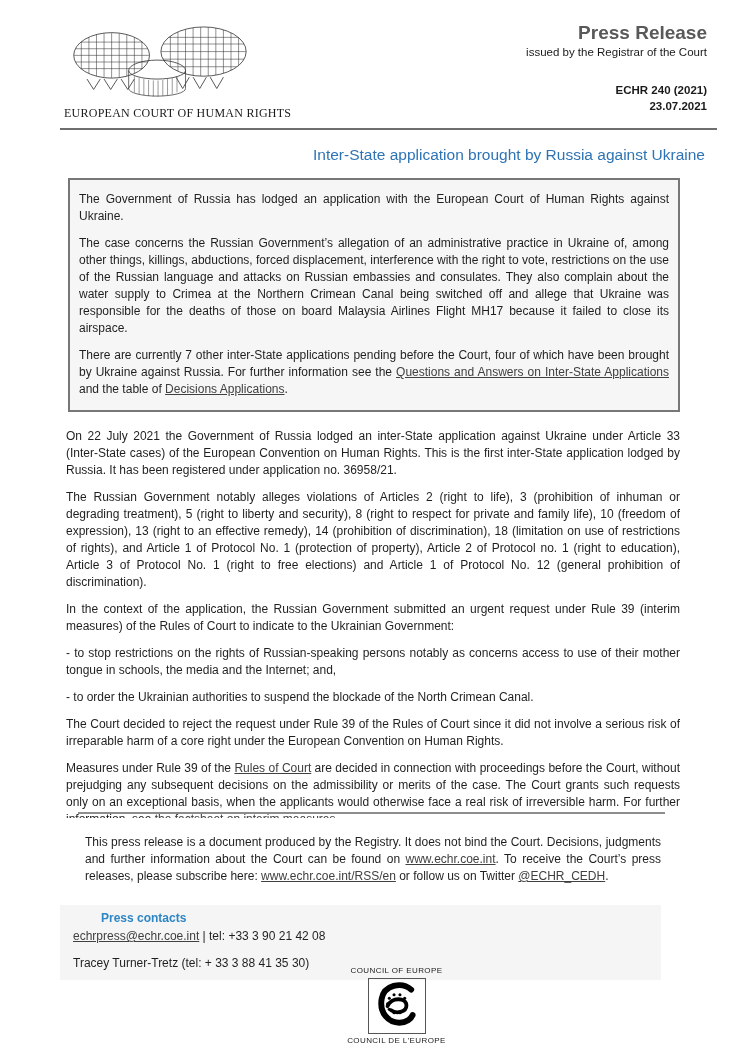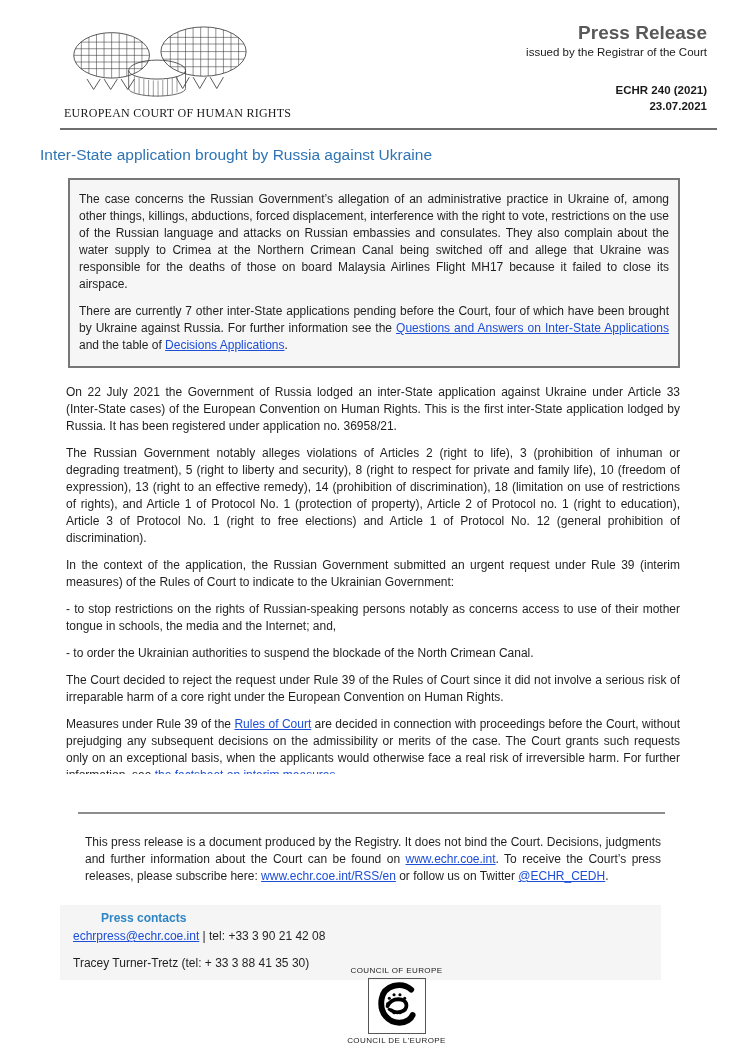--- a/index.html
+++ b/index.html
@@ -19,28 +19,28 @@
   }
   .logo-block{position:absolute;left:4px;top:26px;}
   .org-caption{margin-top:4px;font-family:"Liberation Serif",serif;font-size:12px;letter-spacing:.25px;line-height:14px;color:#1a1a1a;white-space:nowrap;}
   .header-right{position:absolute;right:10px;top:22px;text-align:right;}
   .press-release{font-size:19px;font-weight:700;color:#595959;line-height:22px;}
   .issued-by{font-size:11.5px;font-weight:400;color:#1a1a1a;margin-top:2px;}
   .ref-block{margin-top:24px;font-size:11.5px;font-weight:700;color:#1a1a1a;line-height:16px;}
   
   .doc-title{
     margin:17px 40px 0 40px;
-    text-align:left;
+    text-align:right;
     color:#2e74b5;
     font-size:15.5px;
     line-height:20px;
   }
   
   .para{font-size:12px;line-height:17px;text-align:justify;margin:10px 0;}
-  a.link{color:#1d4ed8;text-decoration:underline;}
+  a.link{color:#404040;text-decoration:underline;}
   .summary-box{
     margin:13px 65px 0 68px;
     border:2px solid #777777;
     background:#f6f6f6;
     padding:1px 9px 2px 9px;
   }
   .main-body{margin:6px 65px 0 66px;max-height:400px;overflow:hidden;}
   
   .footer-rule{
     position:absolute;left:78px;top:812px;width:587px;height:0;
@@ -113,20 +113,21 @@
         <div>ECHR 240 (2021)</div>
         <div>23.07.2021</div>
       </div>
     </div>
   </div>
 
   <div style="position:absolute;left:0;right:0;top:128px;">
     <div class="doc-title">Inter-State application brought by Russia against Ukraine</div>
 
     <div class="summary-box">
+      <p class="para">The Government of Russia has lodged an application with the European Court of Human Rights against Ukraine.</p>
       <p class="para">The case concerns the Russian Government’s allegation of an administrative practice in Ukraine of, among other things, killings, abductions, forced displacement, interference with the right to vote, restrictions on the use of the Russian language and attacks on Russian embassies and consulates. They also complain about the water supply to Crimea at the Northern Crimean Canal being switched off and allege that Ukraine was responsible for the deaths of those on board Malaysia Airlines Flight MH17 because it failed to close its airspace.</p>
       <p class="para"><span>There are currently 7 other inter-State applications pending before the Court, four of which have been brought by Ukraine against Russia. For further information see the </span><a class="link" href="#">Questions and Answers on Inter-State Applications</a><span> and the table of </span><a class="link" href="#">Decisions Applications</a><span>.</span></p>
     </div>
 
     <div class="main-body">
       <p class="para">On 22 July 2021 the Government of Russia lodged an inter-State application against Ukraine under Article 33 (Inter-State cases) of the European Convention on Human Rights. This is the first inter-State application lodged by Russia. It has been registered under application no. 36958/21.</p>
       <p class="para">The Russian Government notably alleges violations of Articles 2 (right to life), 3 (prohibition of inhuman or degrading treatment), 5 (right to liberty and security), 8 (right to respect for private and family life), 10 (freedom of expression), 13 (right to an effective remedy), 14 (prohibition of discrimination), 18 (limitation on use of restrictions of rights), and Article 1 of Protocol No. 1 (protection of property), Article 2 of Protocol no. 1 (right to education), Article 3 of Protocol No. 1 (right to free elections) and Article 1 of Protocol No. 12 (general prohibition of discrimination).</p>
       <p class="para">In the context of the application, the Russian Government submitted an urgent request under Rule 39 (interim measures) of the Rules of Court to indicate to the Ukrainian Government:</p>
       <p class="para">- to stop restrictions on the rights of Russian-speaking persons notably as concerns access to use of their mother tongue in schools, the media and the Internet; and,</p>
       <p class="para">- to order the Ukrainian authorities to suspend the blockade of the North Crimean Canal.</p>

